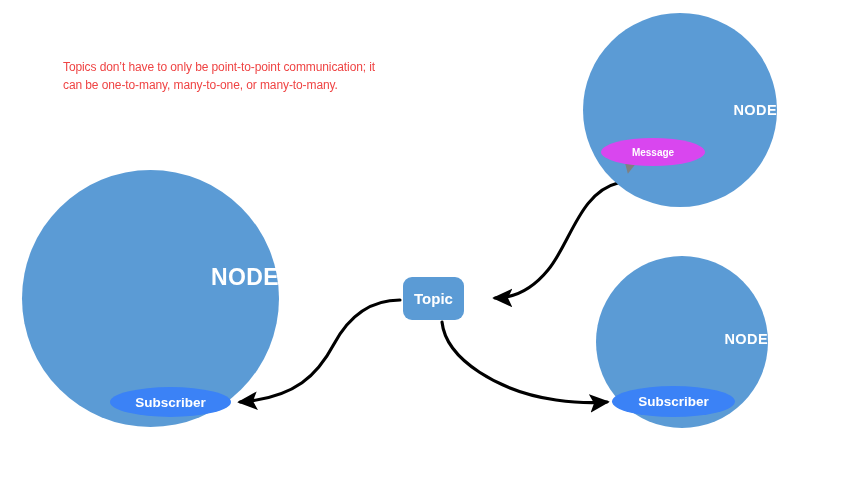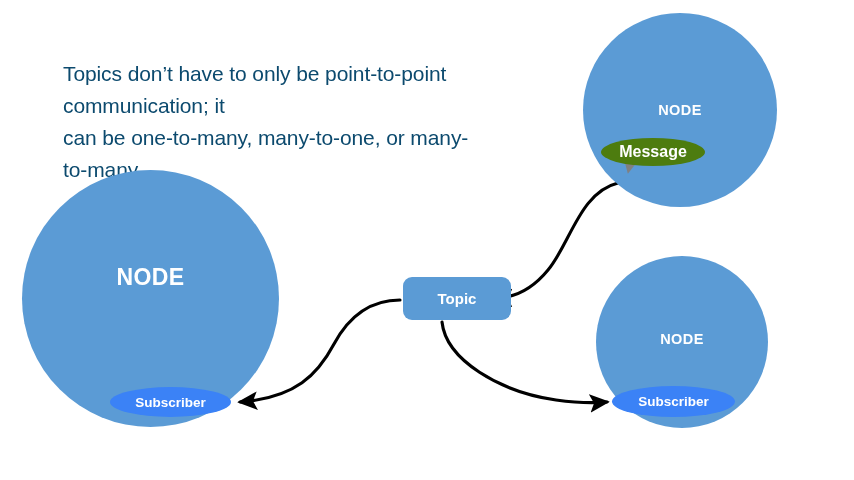--- a/index.html
+++ b/index.html
@@ -17,23 +17,23 @@
     background: #ffffff;
     overflow: hidden;
   }
 
   
   #caption {
     position: absolute;
     left: 63px;
     top: 58px;
     width: 420px;
-    font-size: 21px;
+    font-size: 12px;
     line-height: 1.52;
-    color: #0c4a6e;
+    color: #ef4444;
     letter-spacing: -0.1px;
     white-space: pre-line;
   }
 
   
   #arrows {
     position: absolute;
     left: 0;
     top: 0;
     width: 854px;
@@ -43,21 +43,21 @@
   
   .node {
     position: absolute;
     border-radius: 50%;
     background: #5B9BD5;
   }
   .node-label {
     position: absolute;
     left: 0;
     width: 100%;
-    text-align: center;
+    text-align: right;
     color: #ffffff;
     font-weight: bold;
     letter-spacing: 0.4px;
     user-select: none;
   }
 
   #node-left {
     left: 22px;
     top: 170px;
     width: 257px;
@@ -103,22 +103,22 @@
   }
   .pill-sub {
     background: #3b82f6;
     font-size: 13.5px;
   }
   .pill-pub {
     background: #ED7D31;
     font-size: 14px;
   }
   .pill-msg {
-    background: #4d7c0f;
-    font-size: 16px;
+    background: #d946ef;
+    font-size: 10px;
   }
 
   #sub-left {
     left: 110px;
     top: 387px;
     width: 121px;
     height: 30px;
   }
   #sub-bottomright {
     left: 612px;
@@ -149,21 +149,21 @@
     border-right: 10px solid transparent;
     border-top: 17px solid #808080;
     transform: rotate(8deg);
   }
 
   
   #topic {
     position: absolute;
     left: 403px;
     top: 277px;
-    width: 108px;
+    width: 61px;
     height: 43px;
     background: #5B9BD5;
     border-radius: 9px;
     display: flex;
     align-items: center;
     justify-content: center;
     color: #ffffff;
     font-weight: bold;
     font-size: 15px;
     user-select: none;

